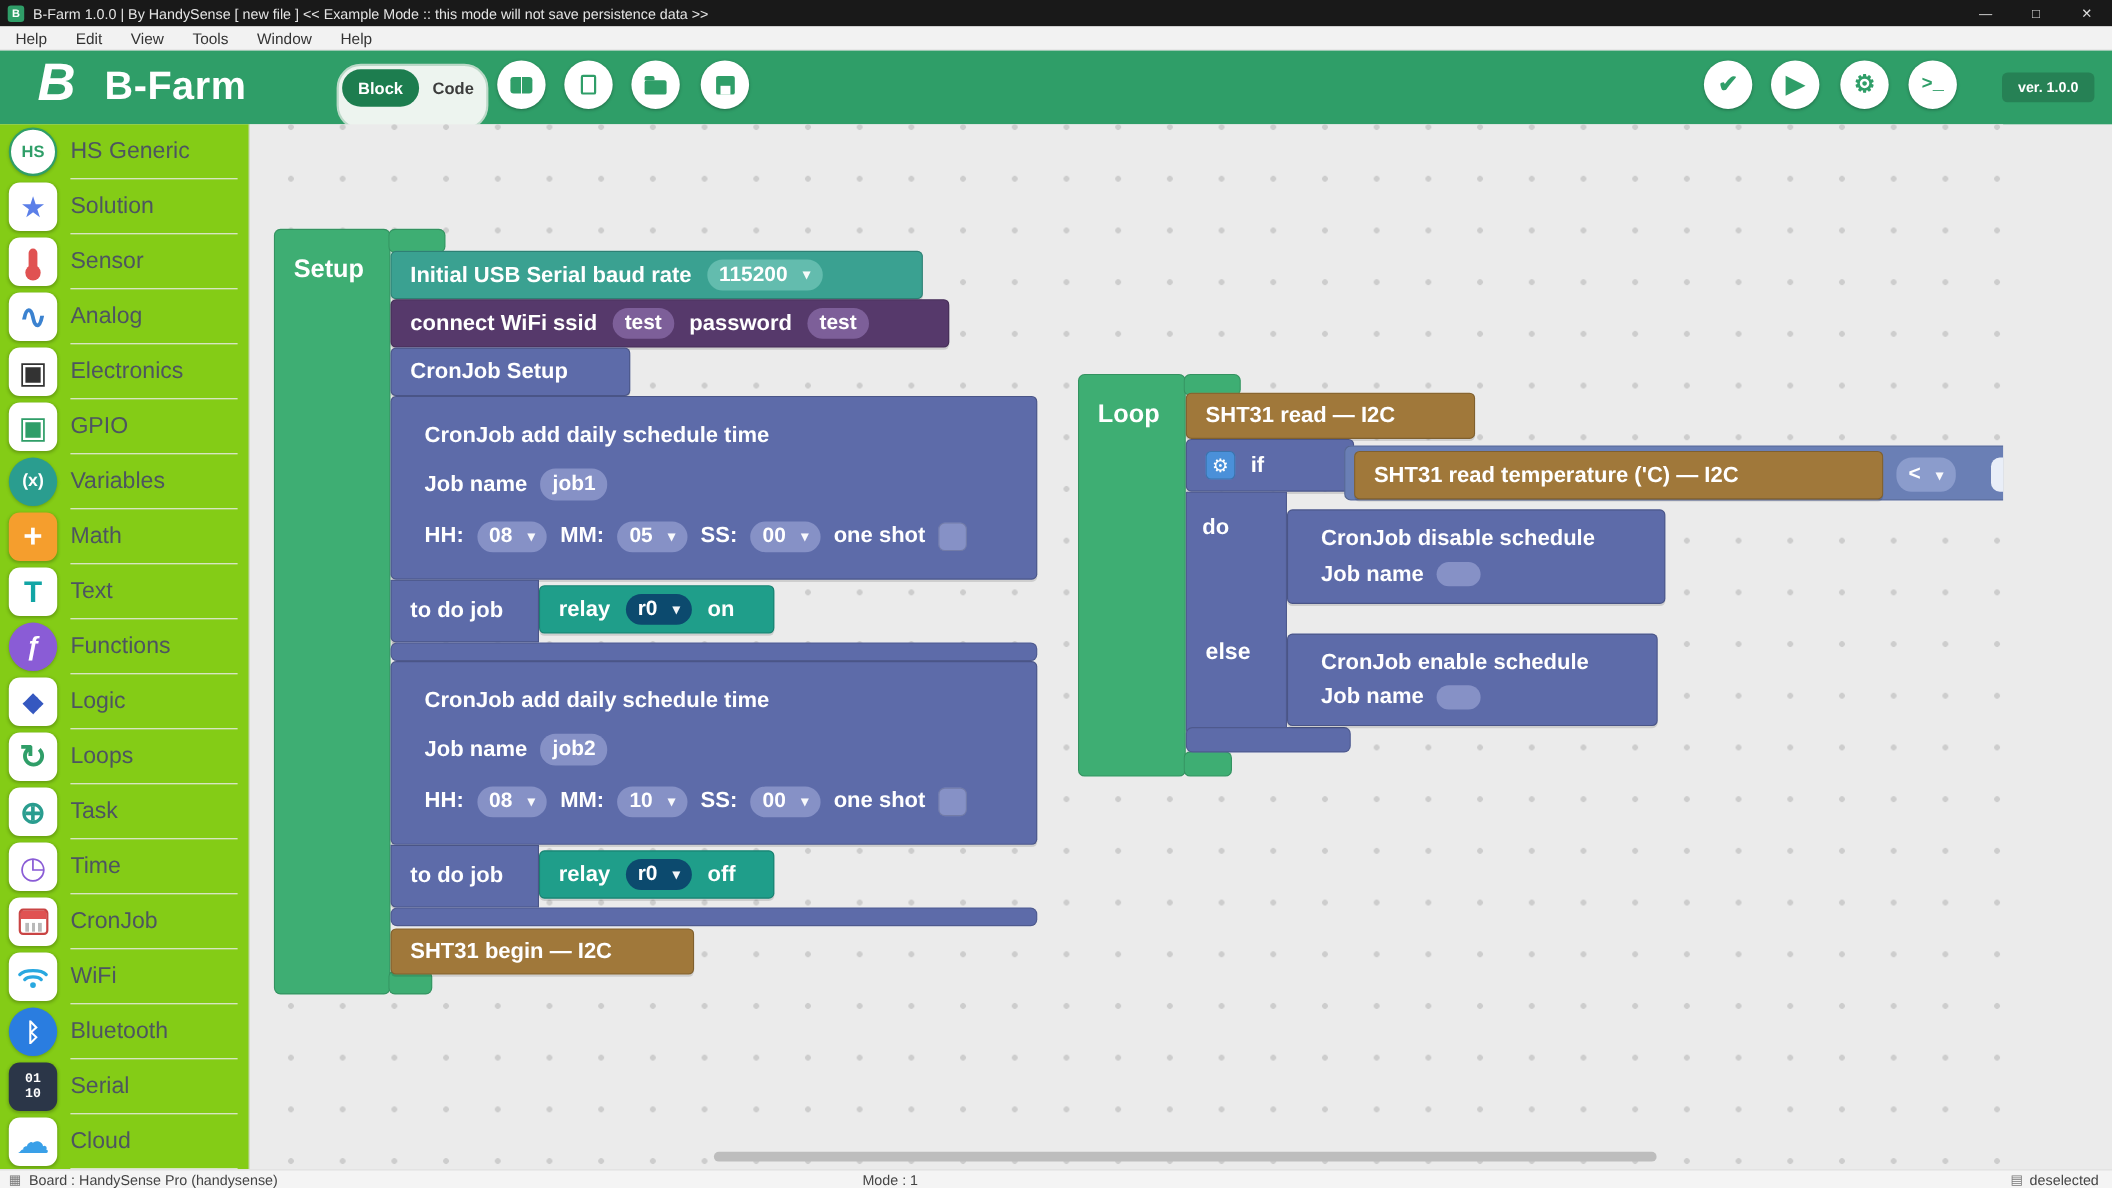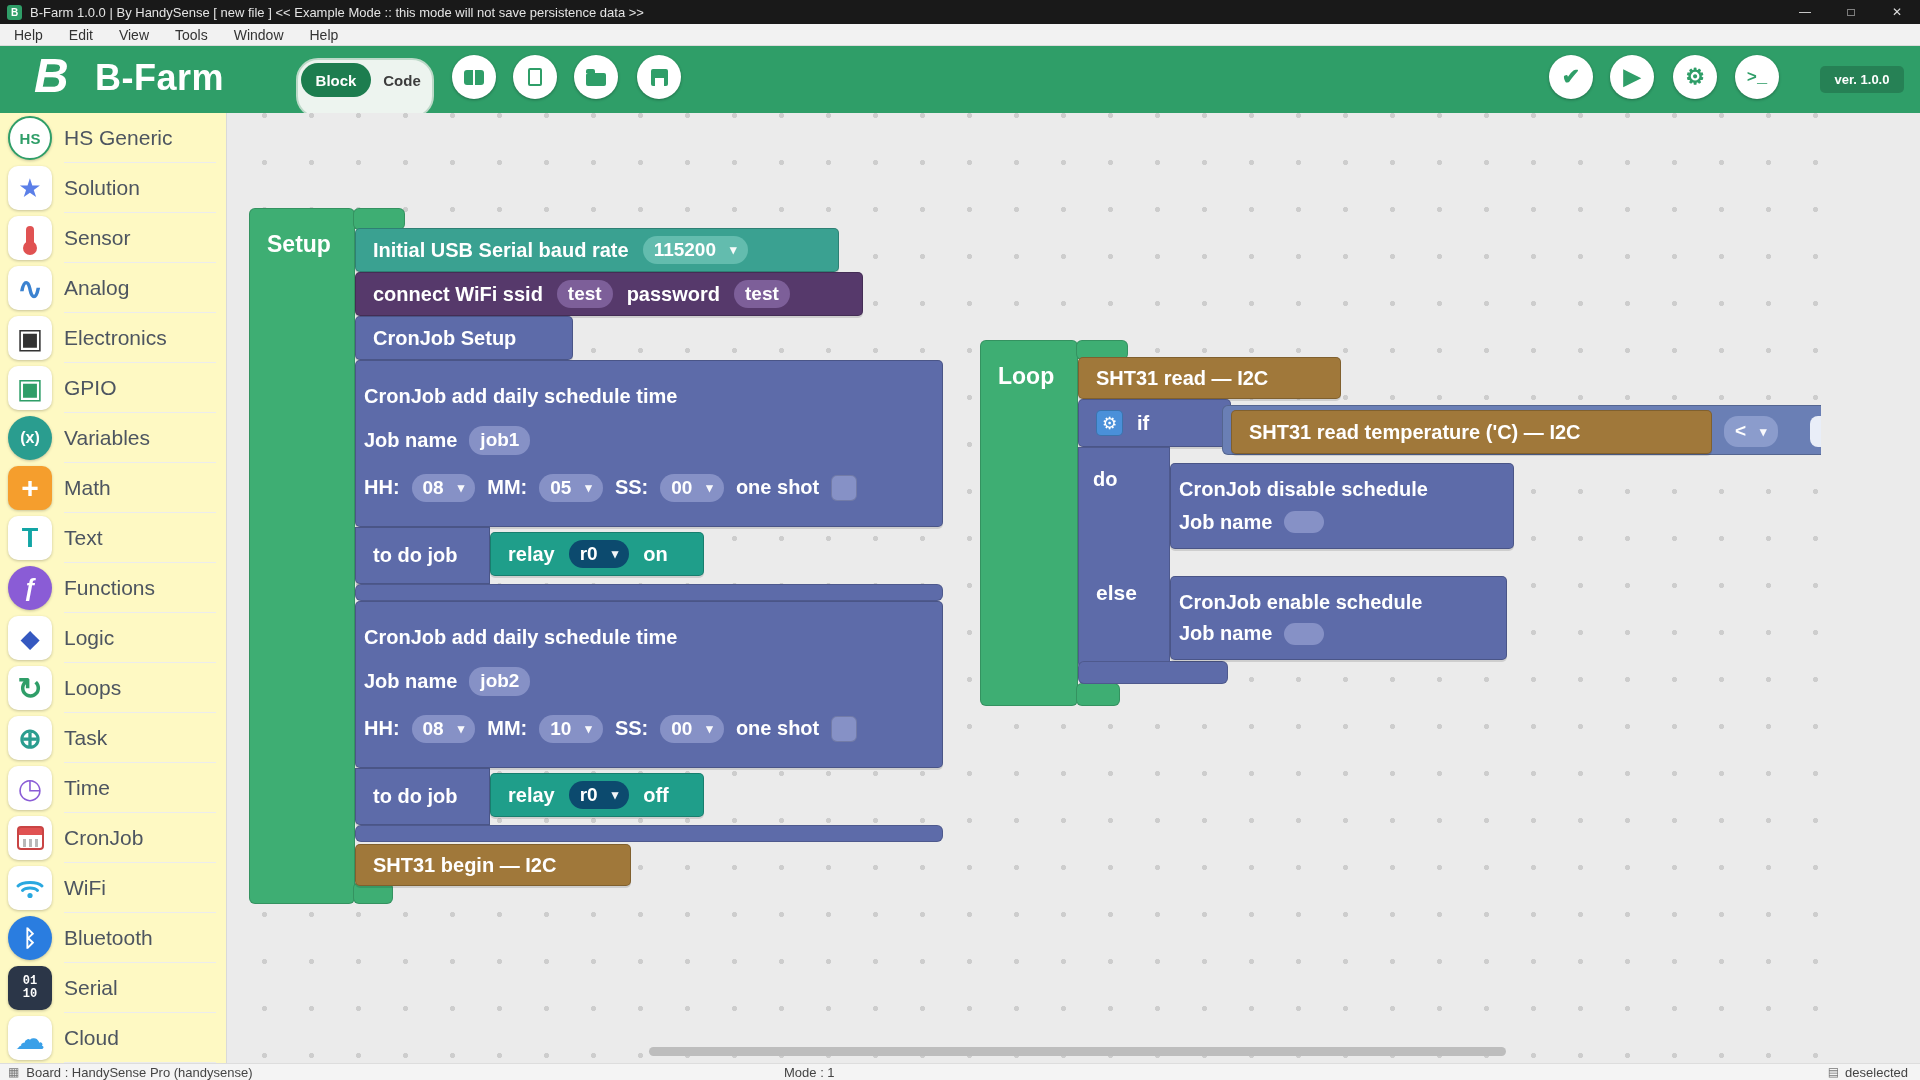--- a/index.html
+++ b/index.html
@@ -15,37 +15,37 @@
   .win-btn{width:46px;display:flex;align-items:center;justify-content:center;font-size:12px;color:#ddd;cursor:default}
 
   
   #menubar{position:absolute;left:0;top:24px;width:1920px;height:22px;background:#f2f2f2;border-bottom:1px solid #dcdcdc;display:flex;align-items:center;padding-left:14px;gap:26px}
   .menu-item{font-size:14px;color:#333}
 
   
   #header{position:absolute;left:0;top:46px;width:1920px;height:67px;background:#2f9e68}
   #logo-b{position:absolute;left:34px;top:2px;font-size:48px;font-weight:bold;font-style:italic;color:#fff}
   #app-name{position:absolute;left:95px;top:11px;font-size:36px;font-weight:bold;color:#fff;letter-spacing:.5px}
-  #mode-toggle{position:absolute;left:296px;top:12px;width:138px;height:60px;border-radius:22px;background:#edf4ef;border:2px solid #bcd9c8}
+  #mode-toggle{position:absolute;left:306px;top:12px;width:138px;height:60px;border-radius:22px;background:#edf4ef;border:2px solid #bcd9c8}
   #toggle-block{position:absolute;left:3px;top:3px;width:70px;height:34px;border-radius:17px;background:#1d7d4f;color:#fff;font-size:15px;font-weight:bold;display:flex;align-items:center;justify-content:center}
   #toggle-code{position:absolute;left:76px;top:3px;width:56px;height:34px;display:flex;align-items:center;justify-content:center;color:#3c3c3c;font-size:15px;font-weight:bold}
   .hbtn{position:absolute;top:9px;width:44px;height:44px;border-radius:50%;background:#fff;display:flex;align-items:center;justify-content:center;box-shadow:0 1px 3px rgba(0,0,0,.3)}
   .hbtn .g{color:#2f9e68;font-size:22px;font-weight:bold;line-height:1}
   .hbtn .g.term{font-family:"Liberation Mono",monospace;font-size:17px}
   #ver-badge{position:absolute;left:1820px;top:20px;width:84px;height:27px;background:rgba(0,0,0,.18);border-radius:5px;color:#fff;font-size:13px;font-weight:bold;display:flex;align-items:center;justify-content:center}
   
   .icon-book{width:20px;height:15px;border-radius:3px;background:linear-gradient(90deg,#2f9e68 46%,#fff 46%,#fff 54%,#2f9e68 54%)}
   .icon-doc{width:14px;height:18px;border:2.5px solid #2f9e68;border-radius:2px}
   .icon-folder{position:relative;width:20px;height:13px;background:#2f9e68;border-radius:2px;margin-top:4px}
   .icon-folder::before{content:"";position:absolute;left:0;top:-4px;width:9px;height:4px;background:#2f9e68;border-radius:2px 2px 0 0}
   .icon-save{position:relative;width:17px;height:17px;background:#2f9e68;border-radius:2px}
   .icon-save::after{content:"";position:absolute;left:4px;bottom:0;width:9px;height:8px;background:#fff}
 
   
-  #sidebar{position:absolute;left:0;top:113px;width:227px;height:950px;background:#fef9c3;border-right:1px solid #d9d9d9}
+  #sidebar{position:absolute;left:0;top:113px;width:227px;height:950px;background:#84cc16;border-right:1px solid #d9d9d9}
   .side-item{position:relative;height:50px;display:flex;align-items:center}
   .tile{width:44px;height:44px;border-radius:10px;margin:0 12px 0 8px;display:flex;align-items:center;justify-content:center;background:#fff;box-shadow:0 1px 3px rgba(0,0,0,.22);flex:none}
   .side-label{font-size:21px;color:#4d5560;flex:1;height:100%;line-height:50px;border-bottom:1px solid #ececec;margin-right:10px;white-space:nowrap}
   .t0{border:2.5px solid #2f9e68;border-radius:50%}.t0 .glyph{color:#2f9e68;font-size:15px;font-weight:bold}
   .t1 .glyph{color:#5b7fe8;font-size:26px}
   .thermo{position:relative;width:8px;height:24px;background:#e05252;border-radius:4px}
   .thermo::after{content:"";position:absolute;left:-3px;bottom:-5px;width:14px;height:14px;border-radius:50%;background:#e05252}
   .t3 .glyph{color:#3b82d0;font-size:30px;font-weight:bold}
   .t4 .glyph{color:#333;font-size:28px}
   .t5 .glyph{color:#2f9e68;font-size:28px}
@@ -74,21 +74,21 @@
   .blk{position:absolute;border-radius:5px;color:#fff;display:flex;align-items:center;gap:14px;padding-left:18px;box-shadow:inset 0 0 0 1px rgba(0,0,0,.2),0 2px 0 rgba(0,0,0,.12)}
   .blk.col{display:block;padding:0}
   .t{font-size:20px;font-weight:bold;white-space:nowrap}
   .teal{background:#3aa191}
   .purple{background:#56396b}
   .slate{background:#5d6ba9}
   .brown{background:#a0783a}
   .relay{background:#1f9e8a}
   .compare{background:#6a7fb5}
 
-  .rows{display:flex;flex-direction:column;justify-content:space-evenly;height:100%;padding:6px 9px}
+  .rows{display:flex;flex-direction:column;justify-content:space-evenly;height:100%;padding:6px 31px}
   .row{display:flex;align-items:center;gap:12px}
 
   .pill{display:inline-flex;align-items:center;justify-content:center;gap:14px;border-radius:14px;padding:3px 11px;font-size:19px;font-weight:bold;color:#fff;line-height:1.2}
   .pteal{background:#63bcae}
   .ppurple{background:#7d5f99}
   .pslate{background:#8691c6}
   .prelay{background:#0c4a6e}
   .pblue{background:#8b9ccc}
   .pnum{background:#e9eef8;color:#33415c;border-radius:8px}
   .arr{font-size:13px;opacity:.95}

